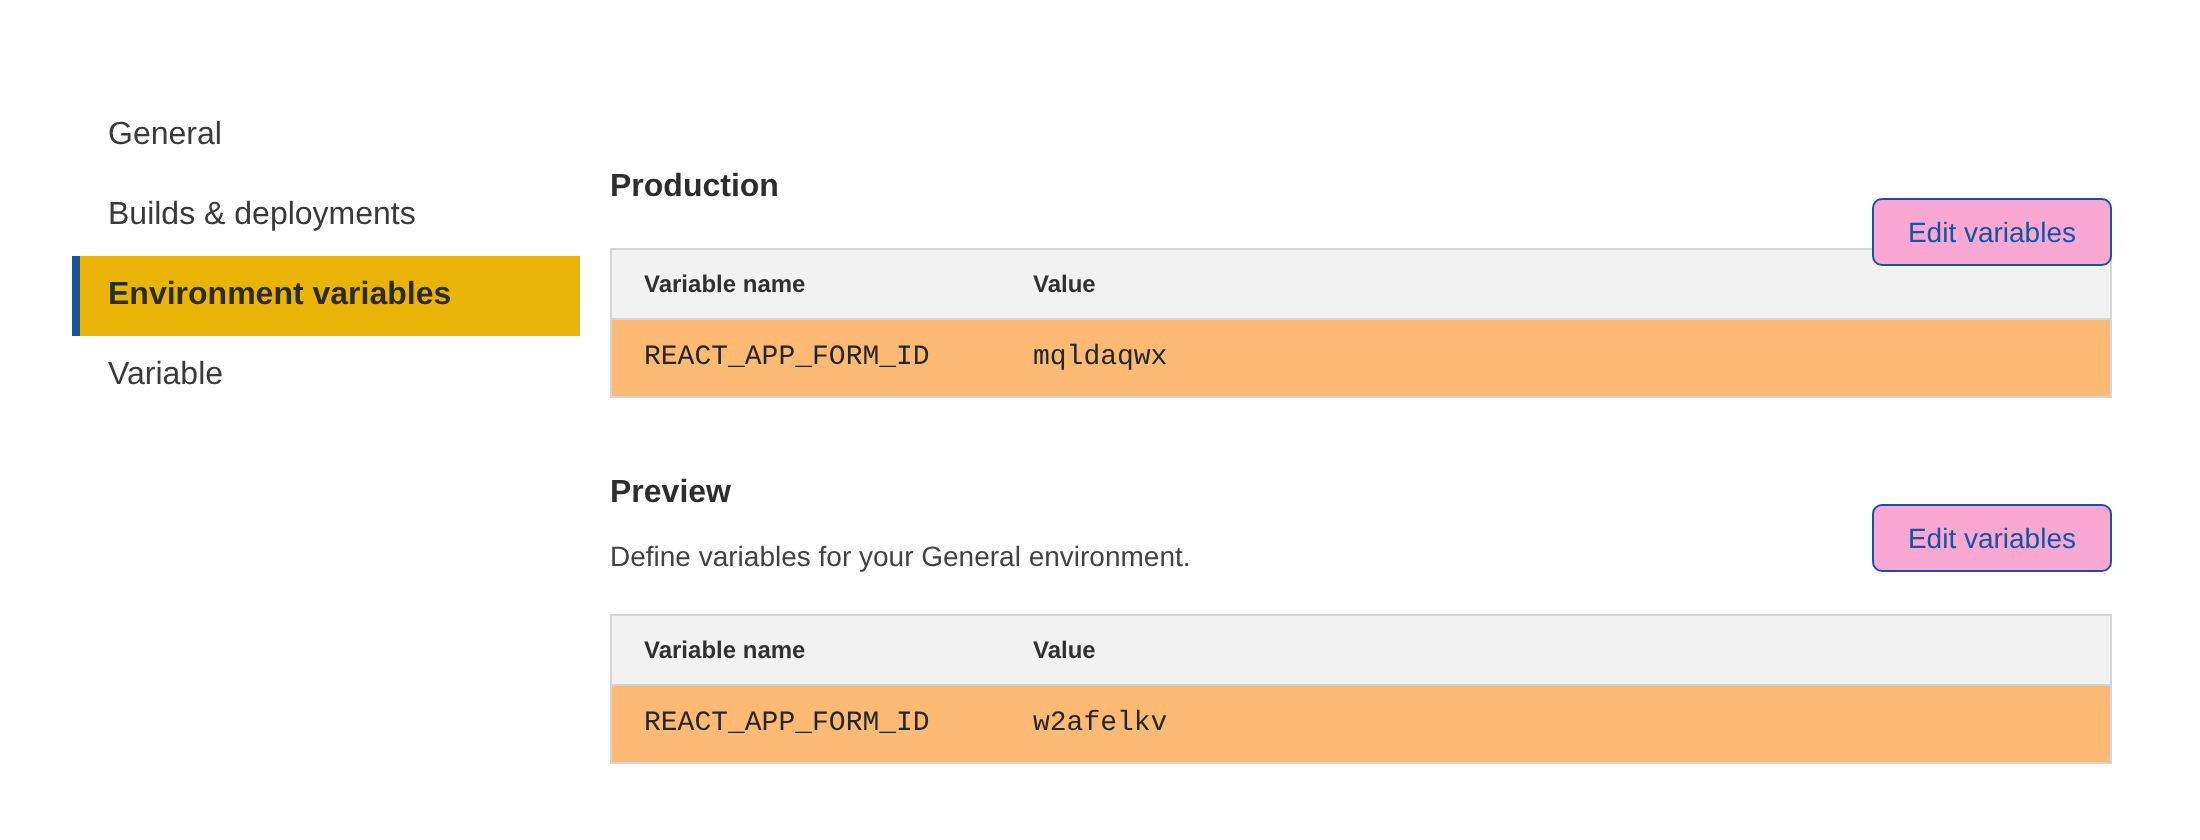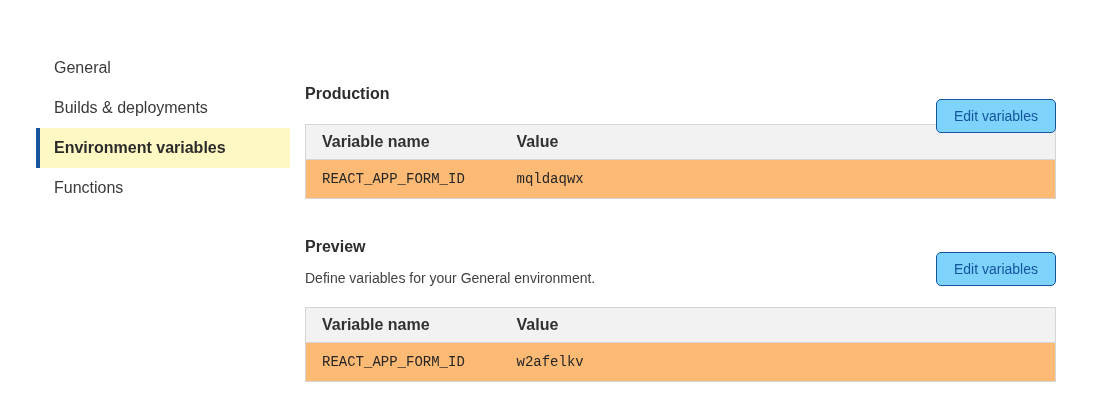--- a/index.html
+++ b/index.html
@@ -26,21 +26,21 @@
     display: flex;
     align-items: center;
     padding-left: 14px;
     font-size: 16px;
     color: #3a3a3a;
     border-left: 4px solid transparent;
     cursor: pointer;
     white-space: nowrap;
   }
   .nav-item.selected {
-    background: #fef9c3;
+    background: #eab308;
     border-left-color: #16549e;
     font-weight: bold;
     color: #2b2b2b;
   }
 
   
   .main {
     position: absolute;
     left: 305px;
     top: 48px;
@@ -59,41 +59,41 @@
   .section-desc {
     margin: 13px 0 0 0;
     font-size: 14px;
     color: #424242;
     line-height: 17px;
   }
   .edit-btn {
     position: absolute;
     top: 15px;
     right: 0;
-    background: #7dd3fc;
+    background: #f9a8d4;
     color: #16549e;
     border: 1px solid #16549e;
     border-radius: 5px;
     font-family: "Liberation Sans", sans-serif;
     font-size: 14px;
     padding: 8px 17px;
     cursor: pointer;
     line-height: 16px;
     text-align: center;
   }
   .vars-table {
     margin-top: 20px;
     width: 100%;
     border-collapse: collapse;
     border: 1px solid #d5d5d5;
   }
   .vars-table th {
     background: #f2f2f2;
     text-align: left;
-    font-size: 16px;
+    font-size: 12px;
     font-weight: bold;
     color: #313131;
     padding: 9px 16px;
     border-bottom: 1px solid #d5d5d5;
     line-height: 16px;
   }
   .vars-table th.col-name { width: 195px; }
   .vars-table td {
     font-family: Liberation Mono, monospace;
     font-size: 14px;
@@ -106,21 +106,21 @@
 </style>
 </head>
 <body>
 
 <div class="page">
 
   <nav class="sidebar">
     <div class="nav-item">General</div>
     <div class="nav-item">Builds &amp; deployments</div>
     <div class="nav-item selected">Environment variables</div>
-    <div class="nav-item">Functions</div>
+    <div class="nav-item">Variable</div>
   </nav>
 
   <main class="main">
 
     <section class="env-section">
       <h2 class="section-title">Production</h2>
       <button class="edit-btn">Edit variables</button>
       <table class="vars-table">
         <thead>
           <tr>

